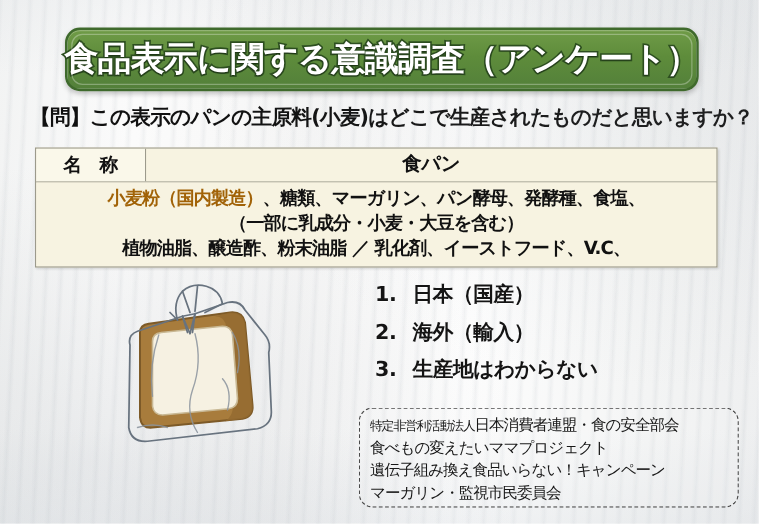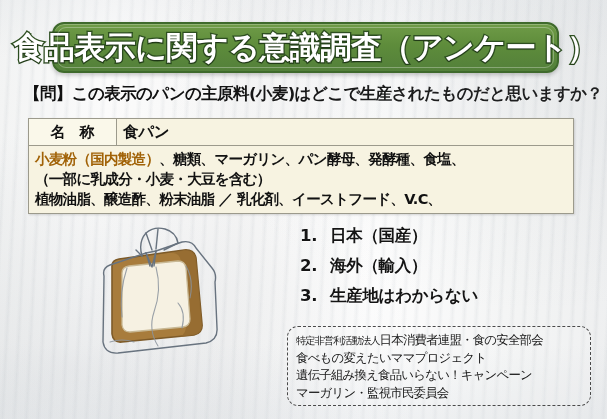--- a/index.html
+++ b/index.html
@@ -49,21 +49,21 @@
     z-index: 3;
   }
   #title-banner::before{
     content:"";
     position:absolute; inset:3px;
     border-radius: 9px;
     border:1.5px solid rgba(255,255,255,0.30);
     pointer-events:none;
   }
   #title-text {
-    font-size: 31px;
+    font-size: 27px;
     font-weight: 700;
     letter-spacing: -0.5px;
     color: #ffffff;
     white-space: nowrap;
     -webkit-text-stroke: 2.6px #2d4f20;
     paint-order: stroke fill;
     text-shadow: 0 1px 1px rgba(0,0,0,0.35);
     line-height: 1;
   }
 
@@ -87,21 +87,21 @@
     left: 28px;
     top: 118px;
     width: 544px;
     border: 1.5px solid #9c9a8c;
     background: #f4f0dd;
     box-shadow: 1px 1px 2px rgba(0,0,0,0.14);
     border-collapse: collapse;
     z-index: 2;
   }
   .tbl-row { display: flex; }
-  .tbl-row.row-name { border-bottom: 1.5px solid #9c9a8c; font-family: Liberation Serif, serif; }
+  .tbl-row.row-name { border-bottom: 1.5px solid #9c9a8c; }
   .cell-head {
     width: 88px;
     min-width: 88px;
     border-right: 1.5px solid #9c9a8c;
     background: #faf8ea;
     display: flex;
     align-items: center;
     justify-content: center;
     font-size: 15px;
     font-weight: 700;
@@ -111,20 +111,21 @@
   }
   .cell-head.spread {
     letter-spacing: 14px;
     text-indent: 14px;
   }
   .cell-body {
     flex: 1;
     padding: 3px 6px 4px 6px;
     box-sizing: border-box;
     background: #f7f3e1;
+    text-align: center;
   }
   #name-value {
     font-size: 15.5px;
     font-weight: 700;
     color: #111;
     letter-spacing: -0.3px;
     line-height: 1.25;
   }
   .ing-line {
     font-size: 14.5px;

